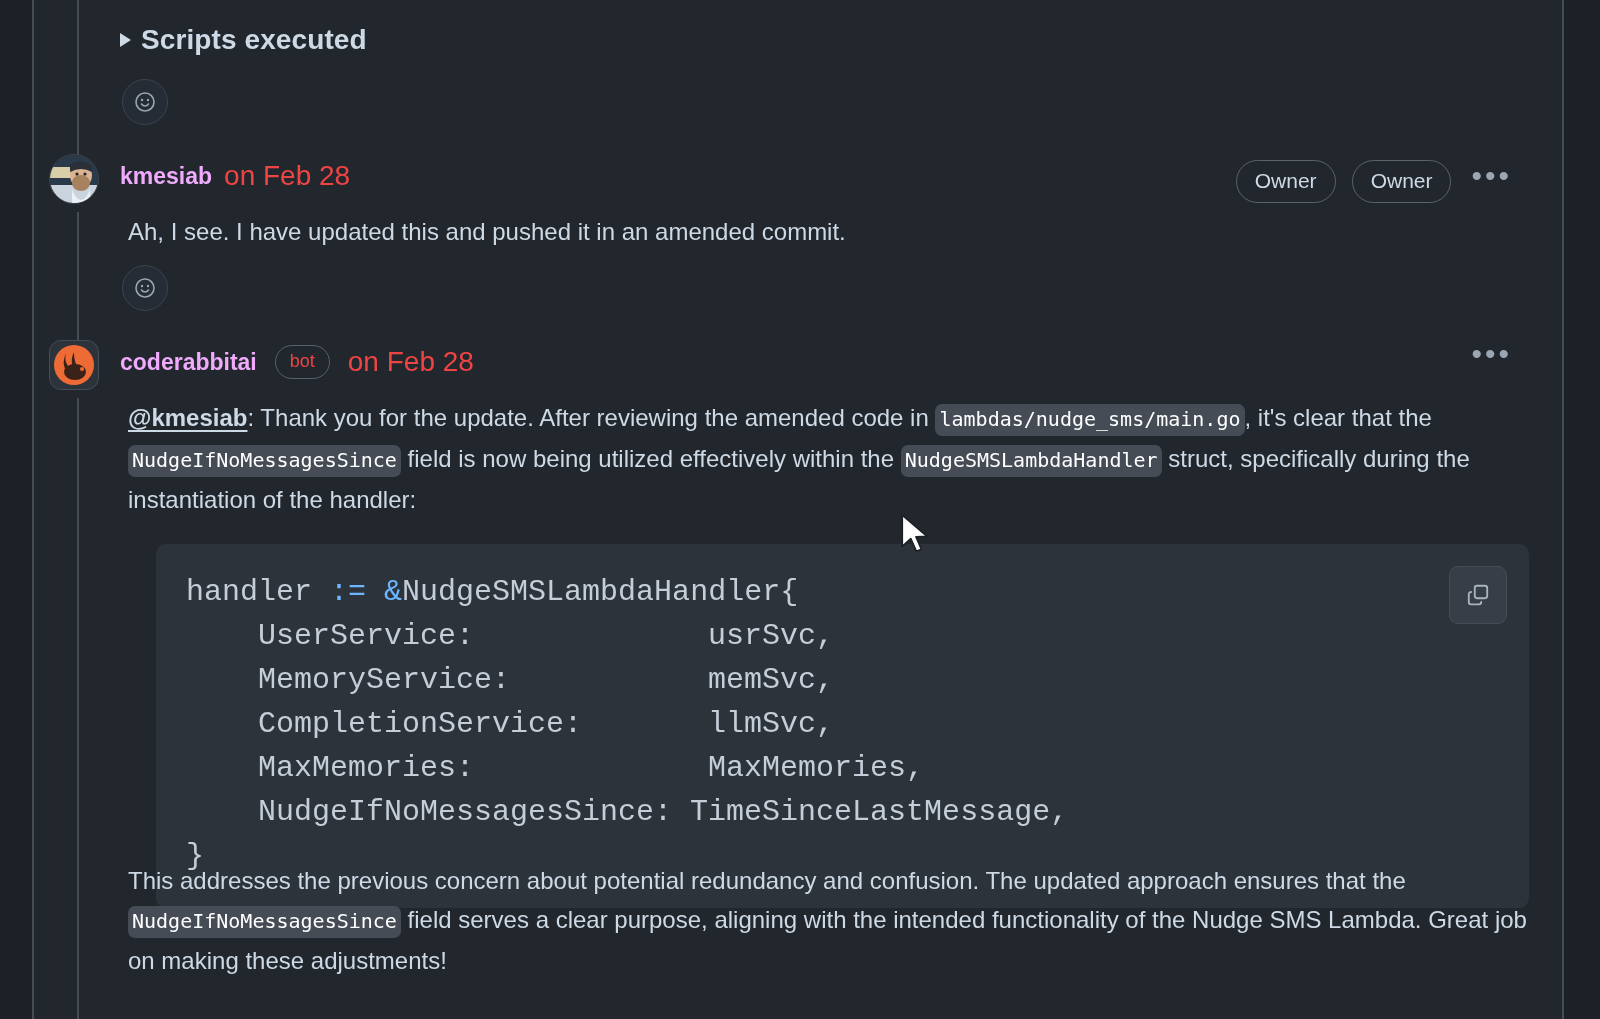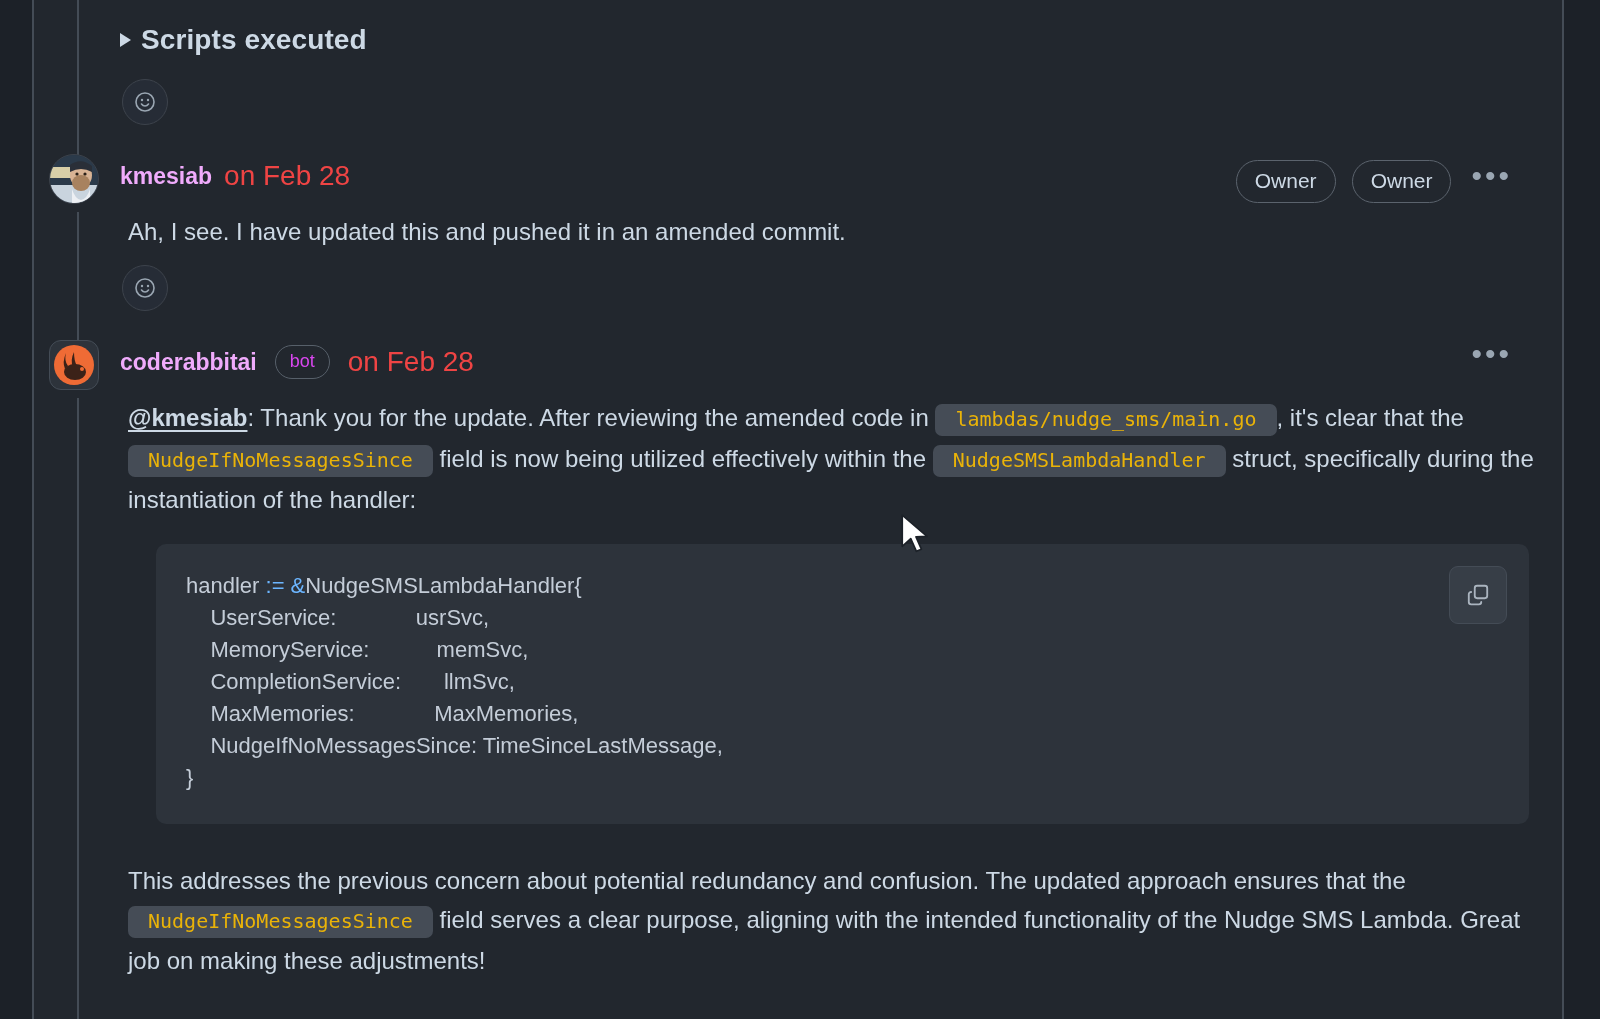--- a/index.html
+++ b/index.html
@@ -142,21 +142,21 @@
     border: 1px solid #5b636d;
     border-radius: 999px;
     color: #cdd9e5;
     font-size: 21px;
     line-height: 1;
     padding: 9px 18px 11px;
   }
   .badge-bot {
     border: 1px solid #57606a;
     border-radius: 999px;
-    color: #d946ef;
+    color: #ef4444;
     font-size: 18px;
     line-height: 1;
     padding: 6px 14px 8px;
   }
   .hdr-right {
     position: absolute;
     right: 46px;
     display: flex;
     align-items: center;
     gap: 16px;
@@ -182,38 +182,38 @@
     color: #cdd9e5;
     font-weight: 700;
     text-underline-offset: 4px;
   }
 
   code.inline {
     font-family: "DejaVu Sans Mono", monospace;
     font-size: 20px;
     background: #454c56;
     border-radius: 7px;
-    padding: 3px 20px 5px;
-    color: #eab308;
+    padding: 3px 4px 5px;
+    color: #ffffff;
     white-space: nowrap;
   }
 
   
   .codeblock {
     position: absolute;
     left: 122px;
     width: 1373px;
     background: #2d333b;
     border-radius: 10px;
     padding: 26px 30px 30px;
   }
   .codeblock pre {
-    font-family: Liberation Sans, sans-serif;
-    font-size: 22px;
-    line-height: 32px;
+    font-family: Liberation Mono, monospace;
+    font-size: 30px;
+    line-height: 44px;
     color: #c4cdd8;
     white-space: pre;
   }
   .tok-op { color: #6cb6ff; }
   .copy-btn {
     position: absolute;
     right: 22px; top: 22px;
     width: 58px; height: 58px;
     border-radius: 9px;
     background: #373e47;

